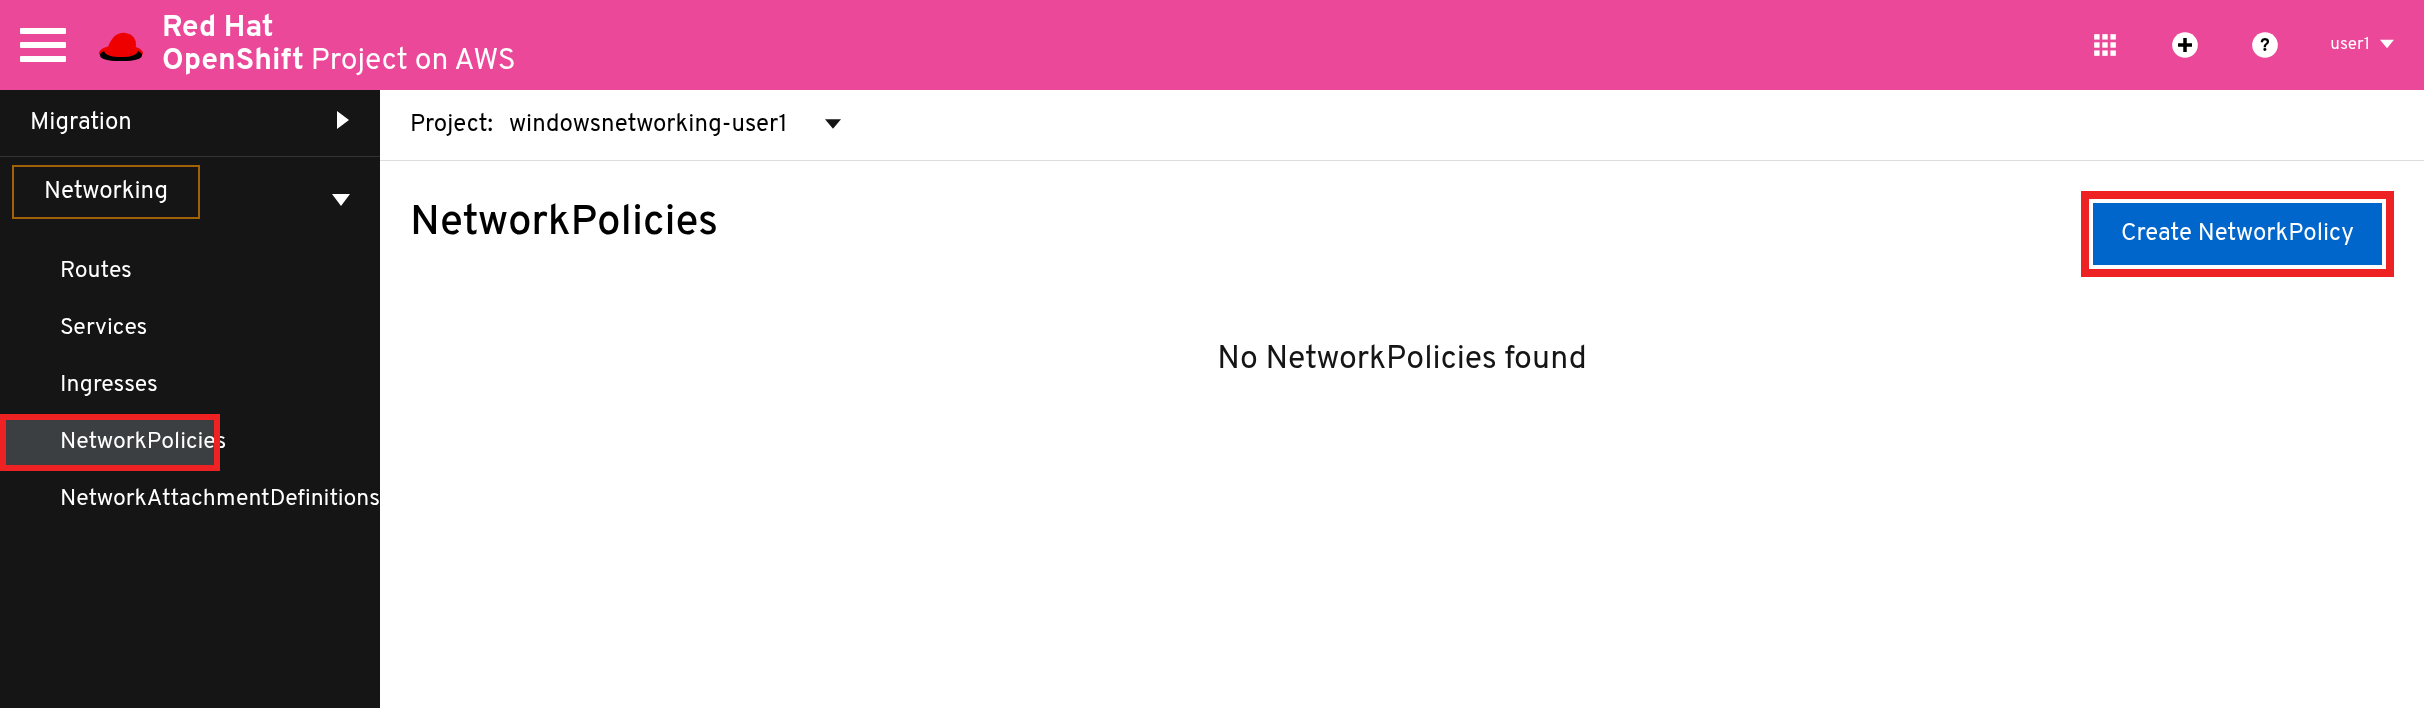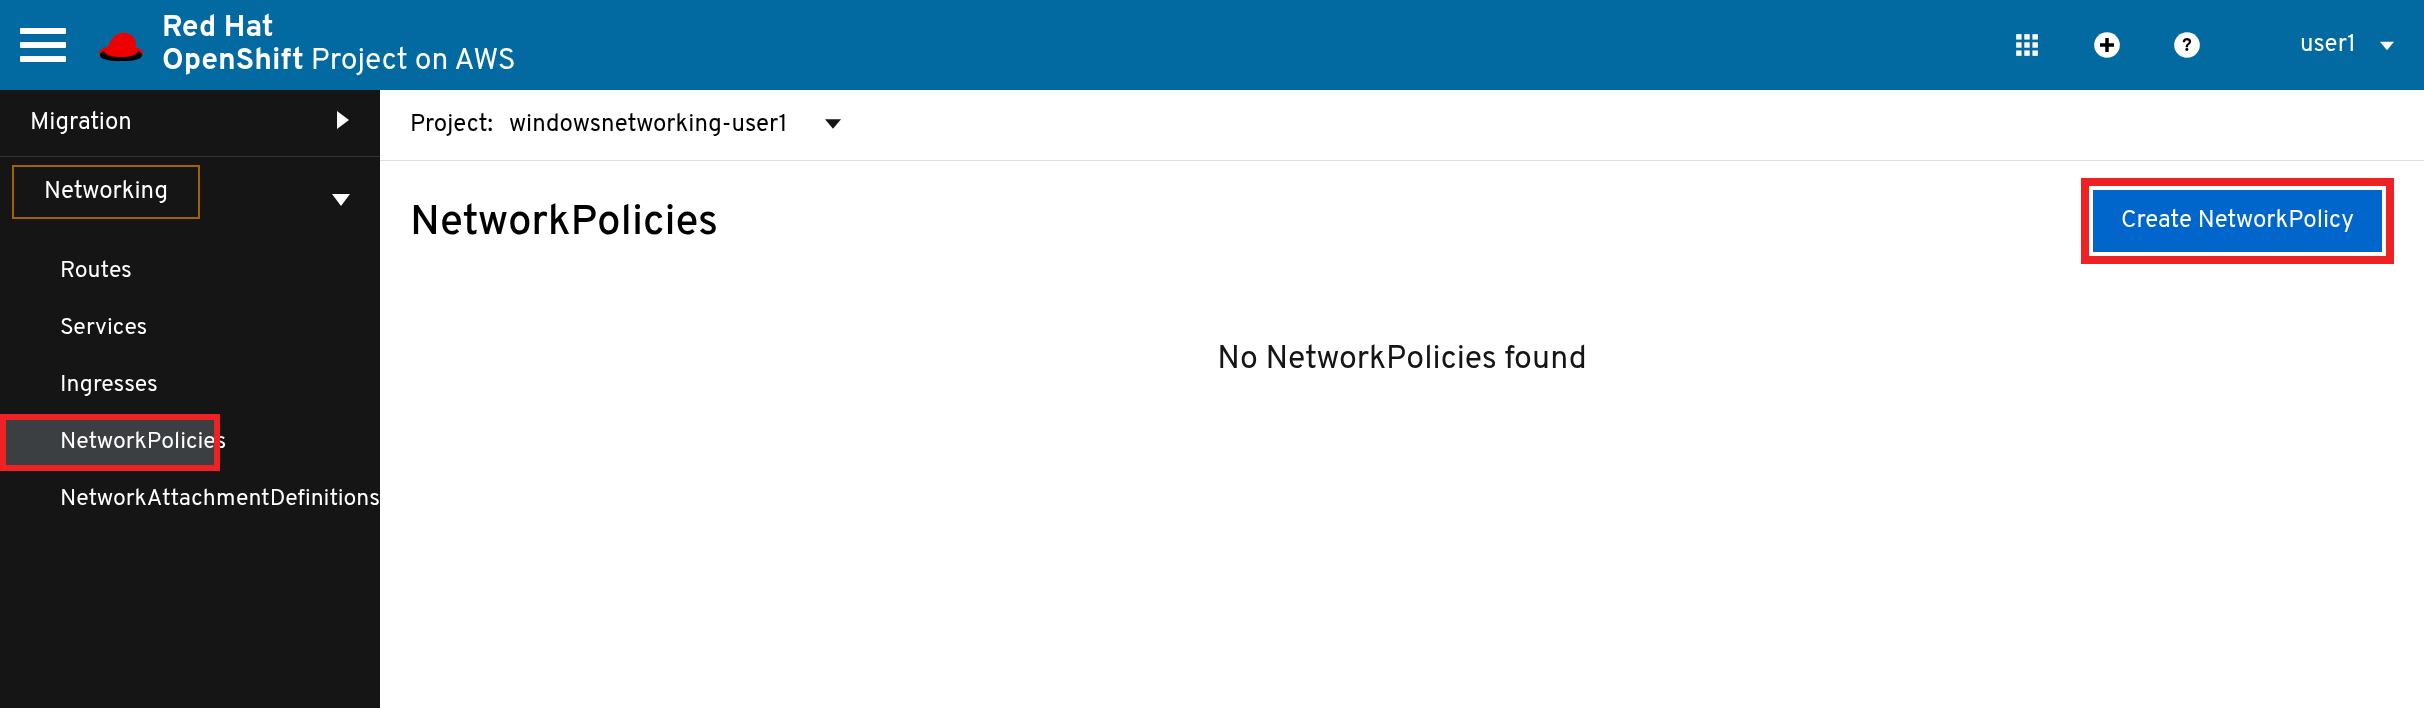--- a/index.html
+++ b/index.html
@@ -1,60 +1,60 @@
 <!DOCTYPE html>
 <html><head>
   <meta charset="utf-8">
   <style>
     * { margin: 0; padding: 0; box-sizing: border-box; font-family: "RedHatText", "Overpass", Arial, sans-serif; }
     body { background: #fff; width: 2424px; height: 708px; overflow: hidden; }
     
     .masthead {
-      background: #0369a1;
+      background: #ec4899;
       height: 90px;
       display: flex;
       align-items: center;
       padding: 0 30px 0 20px;
       color: #fff;
     }
     .hamburger { width: 46px; height: 46px; display: flex; flex-direction: column; justify-content: center; gap: 8px; cursor: pointer; margin-right: 30px; }
     .hamburger span { display: block; height: 6px; background: #fff; border-radius: 1px; }
     
     .brand { display: flex; align-items: center; gap: 16px; }
     .fedora {
       width: 50px; height: 36px; position: relative;
     }
     .brand-text { display: flex; flex-direction: column; line-height: 1.1; }
     .brand-rh { font-weight: 700; font-size: 30px; }
     .brand-sub { font-size: 30px; font-weight: 400; }
     .brand-sub strong { font-weight: 700; }
     
     .masthead-right { margin-left: auto; display: flex; align-items: center; gap: 50px; }
     .masthead-icon { width: 30px; height: 30px; display: flex; align-items: center; justify-content: center; }
-    .user-menu { display: flex; align-items: center; gap: 24px; font-size: 24px; margin-left: 48px; }
+    .user-menu { display: flex; align-items: center; gap: 10px; font-size: 17px; }
     
     .layout { display: flex; height: calc(708px - 90px); }
     
     .sidebar { width: 380px; background: #151515; color: #fff; display: flex; flex-direction: column; font-size: 24px; }
     .sidebar-item { display: flex; align-items: center; justify-content: space-between; padding: 18px 30px; cursor: pointer; }
     .sidebar-divider { border-top: 1px solid #333; }
     .sidebar-sub { padding: 14px 30px 14px 60px; cursor: pointer; font-size: 23px; }
     .sidebar-sub.active { background: #3c3f42; border-left: 5px solid #2b9af3; padding-left: 55px; }
     .sidebar-sub.highlight { outline: 6px solid #e22; outline-offset: -6px; }
     .sidebar-networking { border: 6px solid #e22; padding: 12px 24px; margin: 6px 0 6px 0; display: inline-flex; align-items: center; justify-content: space-between; width: 148px; margin-left: 14px; }
     .networking-row { display:flex; align-items:center; justify-content:space-between; padding-right:30px; }
     
     .main { flex: 1; background: #fff; display: flex; flex-direction: column; }
     .project-bar { padding: 20px 30px; border-bottom: 1px solid #ddd; display: flex; align-items: center; gap: 24px; font-size: 24px; }
     .proj-caret { font-size: 16px; }
     
     .content { padding: 36px 30px; position: relative; }
     .page-title { font-size: 42px; font-weight: 500; }
     
-    .create-wrap { position: absolute; right: 30px; top: 17px; border: 8px solid #e22; padding: 4px; }
+    .create-wrap { position: absolute; right: 30px; top: 30px; border: 8px solid #e22; padding: 4px; }
     .create-btn { background: #06c; color: #fff; border: none; padding: 16px 28px; font-size: 24px; cursor: pointer; }
     
     .empty-msg { text-align: center; margin-top: 90px; font-size: 32px; color: #151515; }
   </style>
 </head>
 <body>
 
 <div class="masthead">
   <div class="hamburger">
     <span></span>

